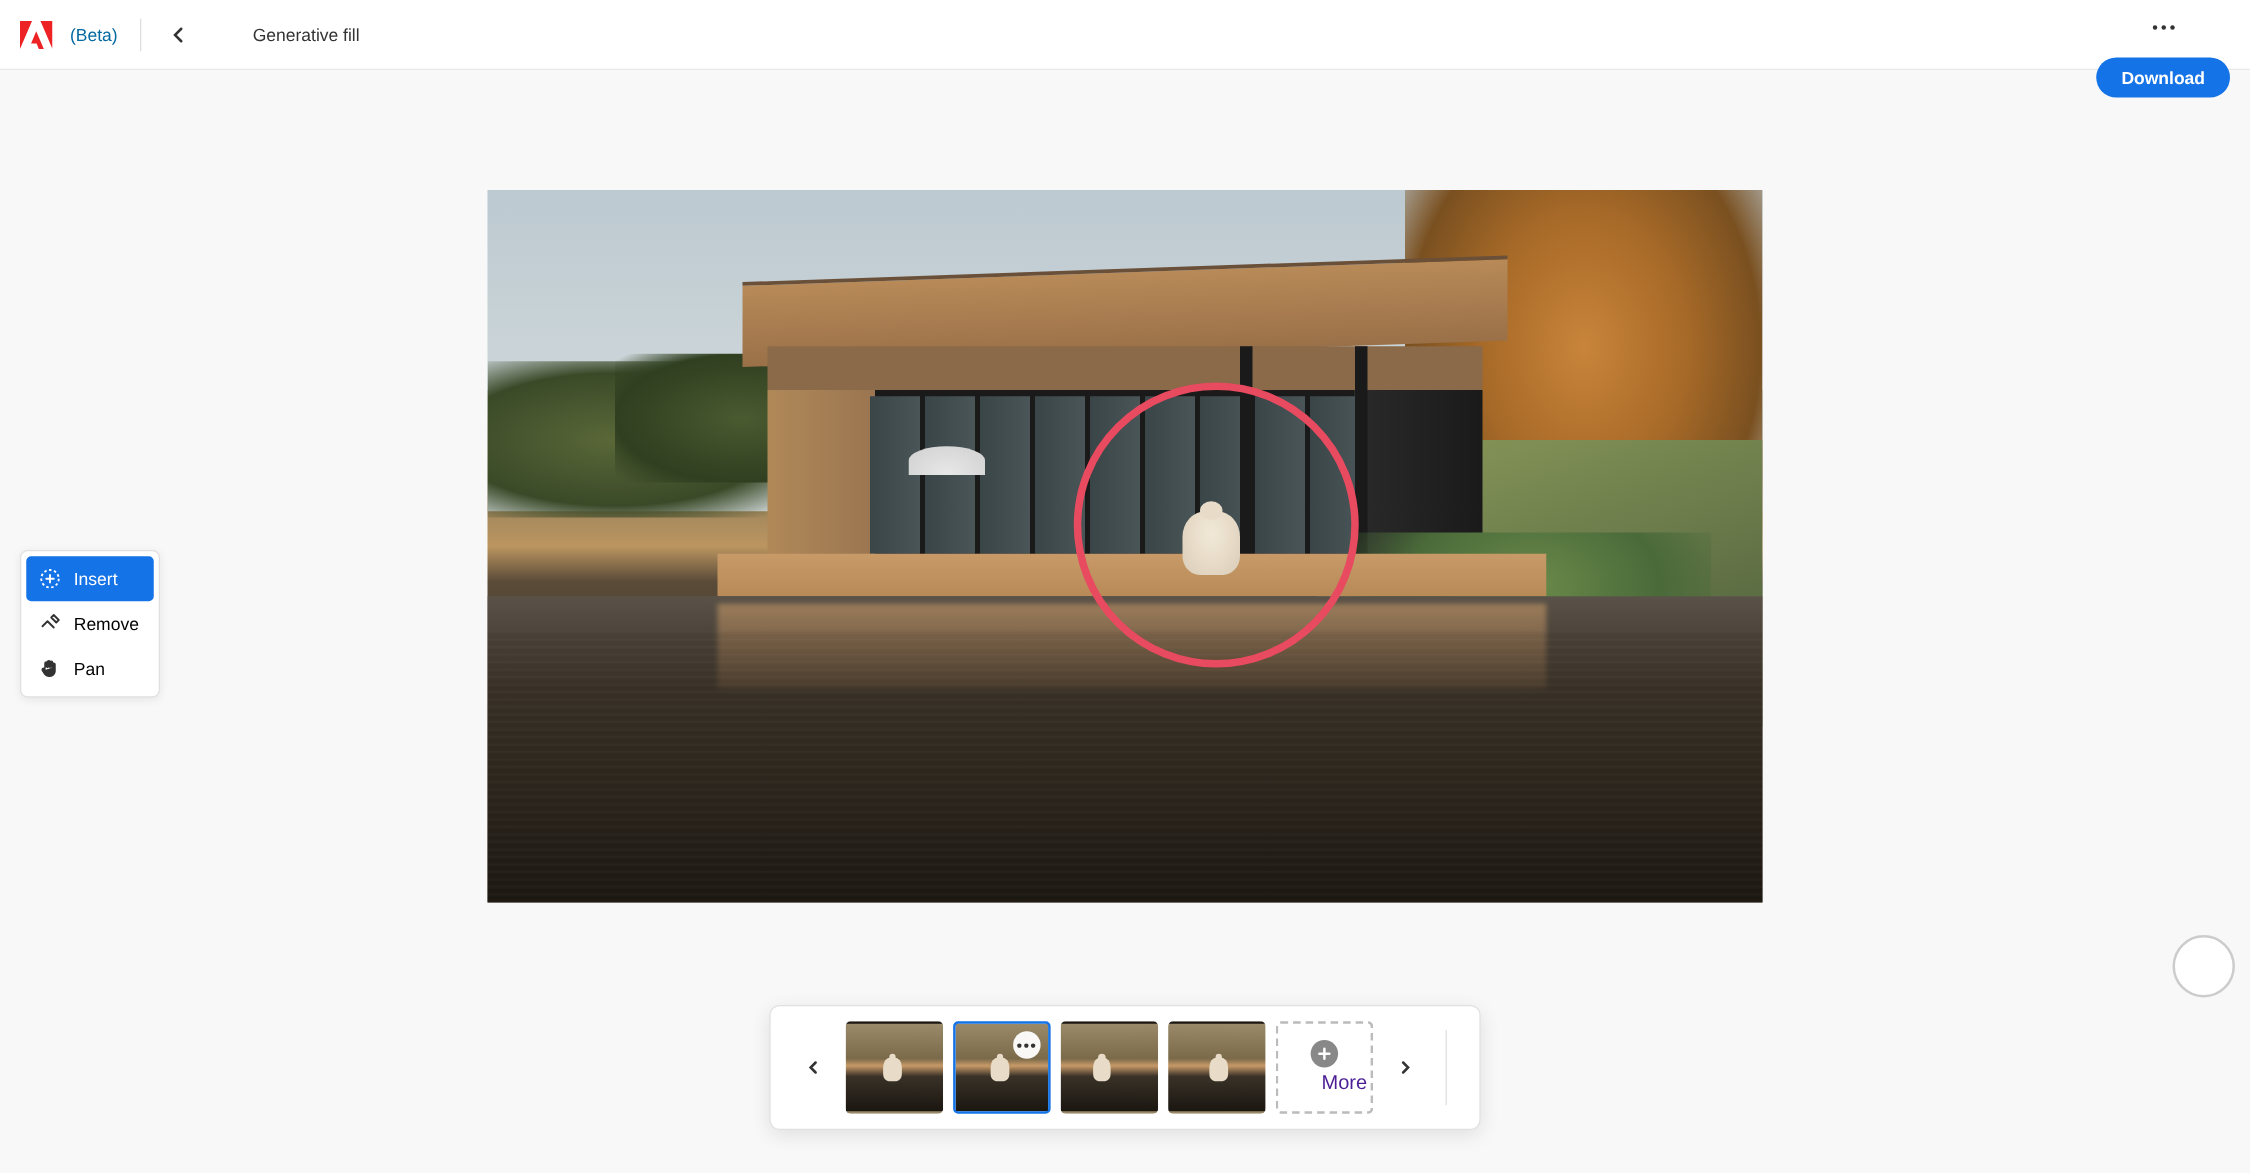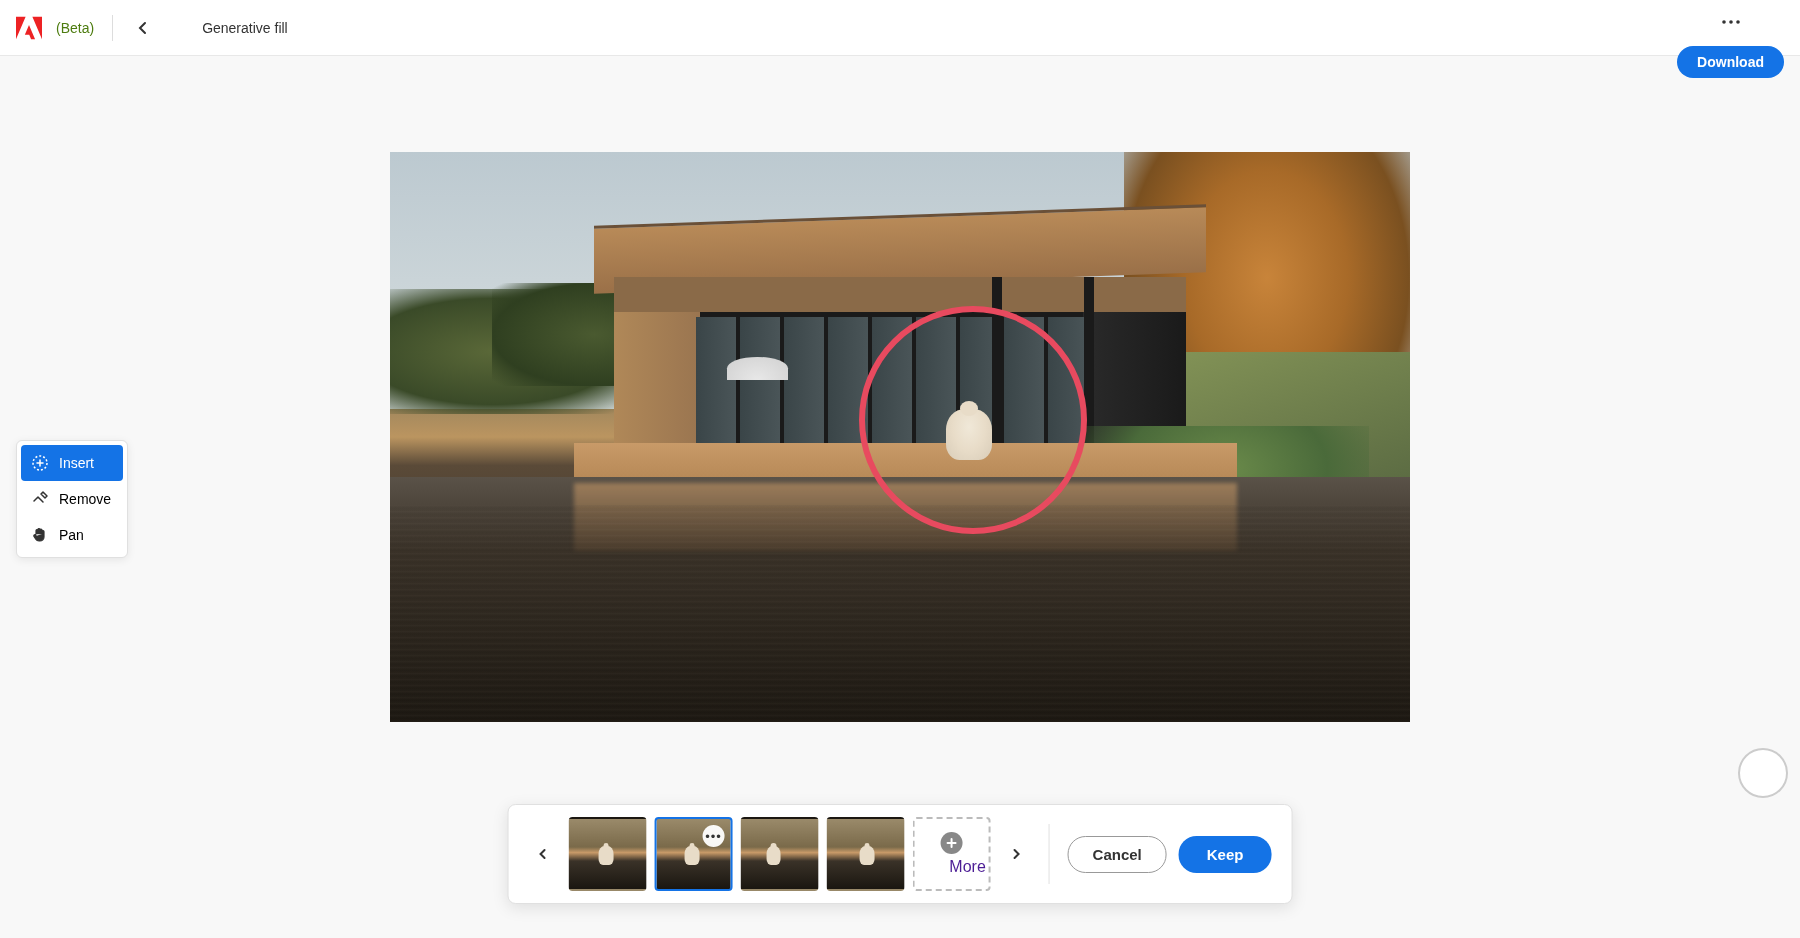--- a/index.html
+++ b/index.html
@@ -3,21 +3,21 @@
 <meta charset="utf-8">
 <style>
 * { margin: 0; padding: 0; box-sizing: border-box; }
 body { font-family: -apple-system, BlinkMacSystemFont, 'Segoe UI', sans-serif; background: #f8f8f8; width: 1800px; height: 938px; overflow: hidden; position: relative; }
 
 
 .header { background: #fff; height: 56px; display: flex; align-items: center; justify-content: space-between; padding: 0 16px; border-bottom: 1px solid #e8e8e8; }
 .header-left { display: flex; align-items: center; gap: 14px; }
 .adobe-logo { width: 26px; height: 24px; display: flex; align-items: center; }
 .adobe-logo svg { width: 26px; height: 24px; }
-.beta-label { font-size: 14px; color: #4d7c0f; }
+.beta-label { font-size: 14px; color: #0369a1; }
 .header-divider { width: 1px; height: 26px; background: #ddd; margin: 0 4px; }
 .back-btn { width: 24px; height: 24px; display: flex; align-items: center; justify-content: center; cursor: pointer; border-radius: 4px; }
 .page-title { font-size: 14px; color: #333; font-weight: 500; margin-left: 33px; }
 .header-right { display: flex; align-items: center; gap: 12px; flex-direction: column; }
 .beaker-icon { width: 20px; height: 20px; cursor: pointer; display: flex; align-items: center; justify-content: center; }
 .more-icon { width: 24px; height: 24px; cursor: pointer; display: flex; align-items: center; justify-content: center; border-radius: 4px; }
 .download-btn { background: #1473e6; color: #fff; border: none; border-radius: 18px; padding: 8px 20px; font-size: 14px; font-weight: 600; cursor: pointer; }
 
 
 .tool-panel { position: absolute; left: 16px; top: 440px; background: #fff; border: 1px solid #e0e0e0; border-radius: 6px; box-shadow: 0 2px 8px rgba(0,0,0,0.08); padding: 4px; width: 112px; }
@@ -192,19 +192,15 @@
       </div>
       <span class="more-thumb-label">More</span>
     </div>
   </div>
   <button class="nav-btn">
     <svg width="12" height="12" viewBox="0 0 12 12">
         <path d="M4 2 L8 6 L4 10" stroke="#333" stroke-width="2" fill="none" stroke-linecap="round"></path>
       </svg>
   </button>
   <div class="panel-divider"></div>
-  <div class="action-buttons">
-    <button class="cancel-btn">Cancel</button>
-    <button class="keep-btn">Keep</button>
-  </div>
 </div>
 
 <div class="floating-circle"></div>
 
 </body></html>

